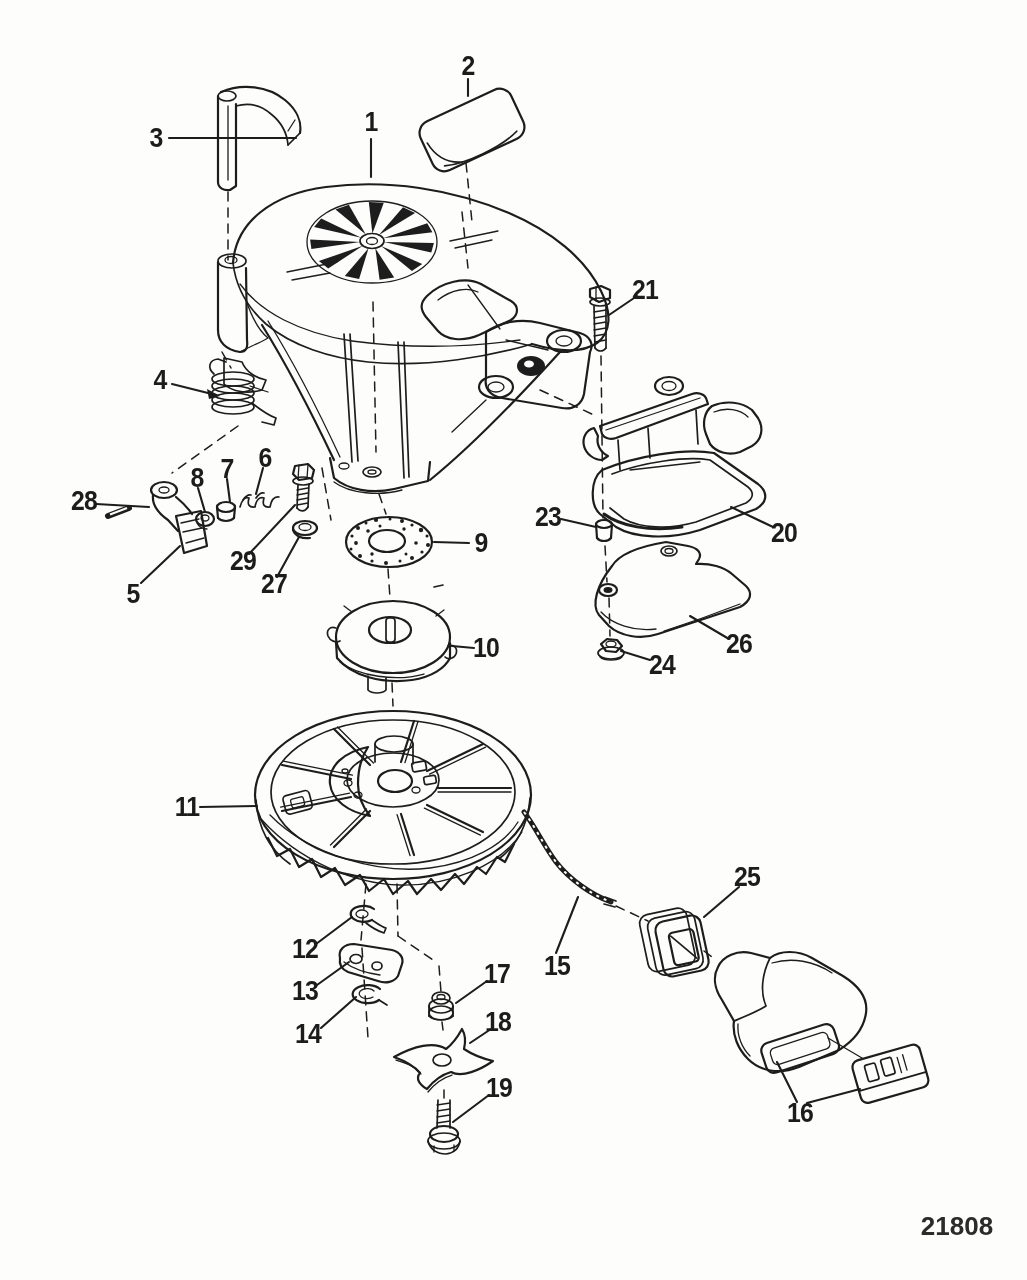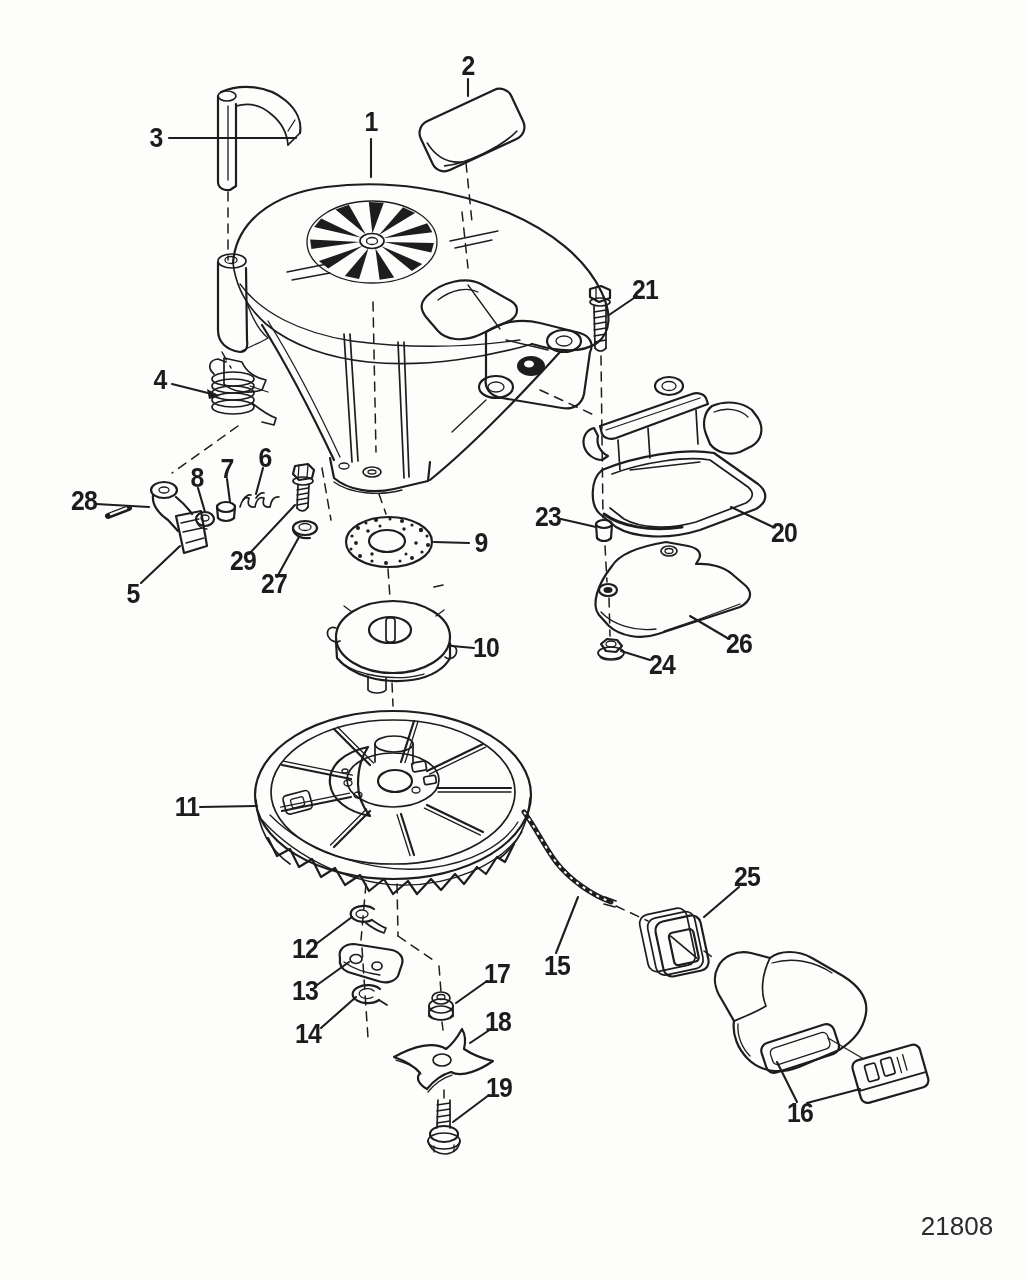--- a/index.html
+++ b/index.html
@@ -18,21 +18,21 @@
   svg .wh{fill:#fdfdfc;}
   svg .dash{fill:none;stroke:#1d1d1d;stroke-width:1.5;stroke-dasharray:9 7;stroke-linecap:round;}
   svg .ldr{fill:none;stroke:#1d1d1d;stroke-width:2.1;stroke-linecap:round;}
   .callout{
     position:absolute;transform:translate(-50%,-50%) scaleX(.92);
     font-weight:700;font-size:27px;color:#1c1c1c;letter-spacing:-1px;
     white-space:nowrap;user-select:none;
   }
   .drawing-number{
     position:absolute;transform:translate(-50%,-50%);
-    font-weight:400;font-size:26px;color:#2b2b2b;letter-spacing:0px;
+    font-weight:700;font-size:26px;color:#2b2b2b;letter-spacing:0px;
   }
 </style>
 </head>
 <body>
 
 <div id="stage">
 
 <svg id="drawing" viewBox="0 0 1027 1280">
 
   <g>

